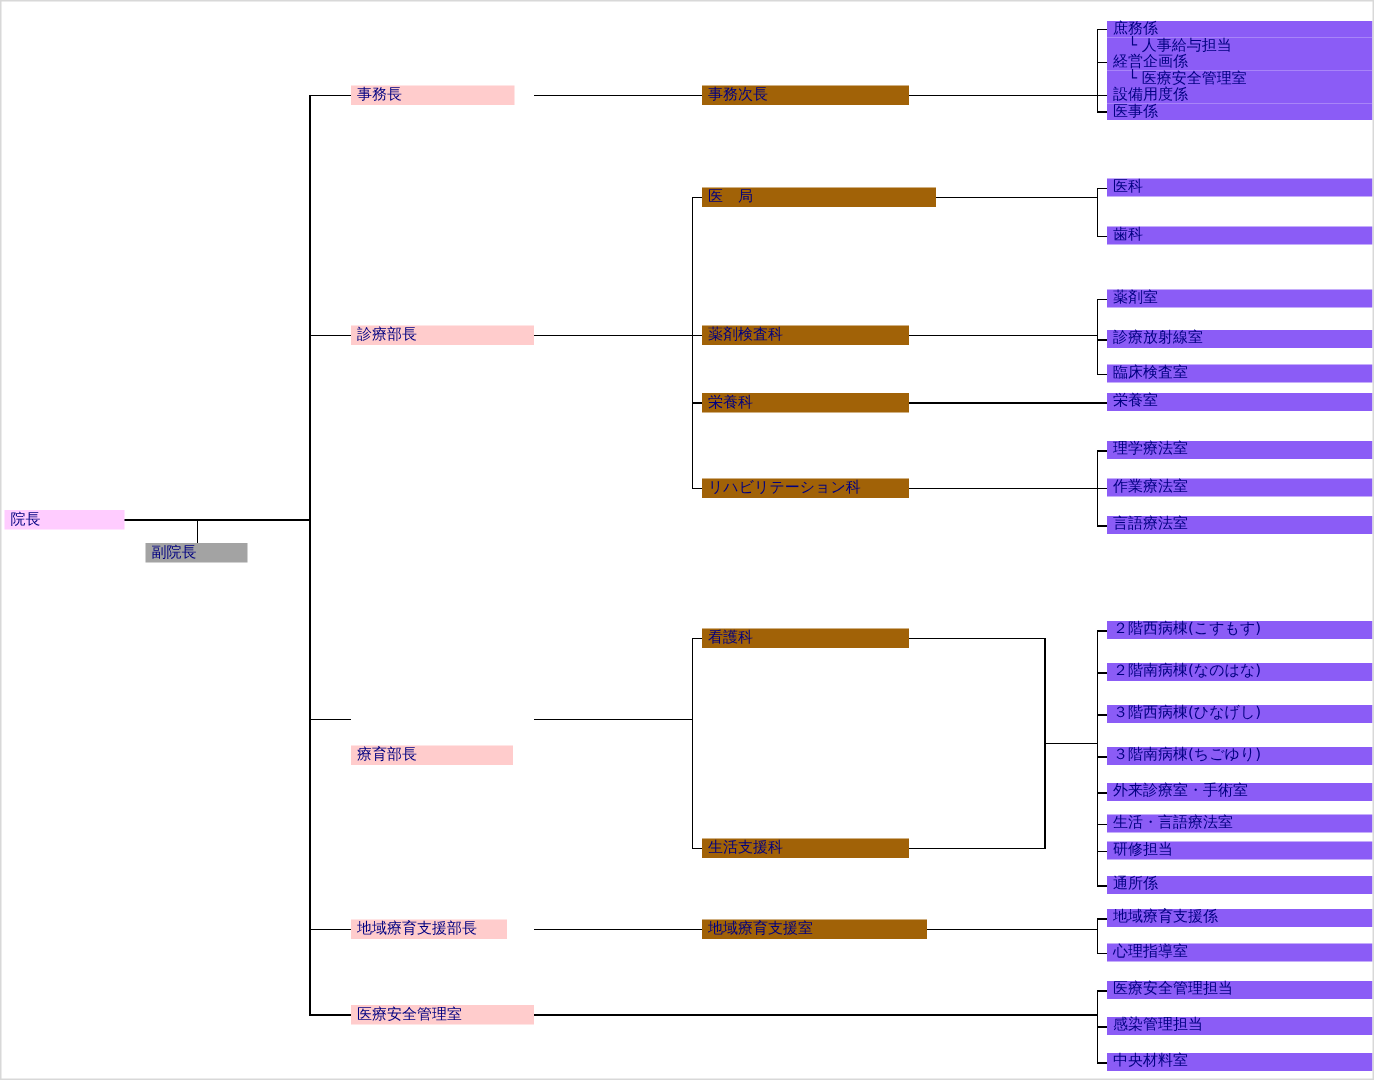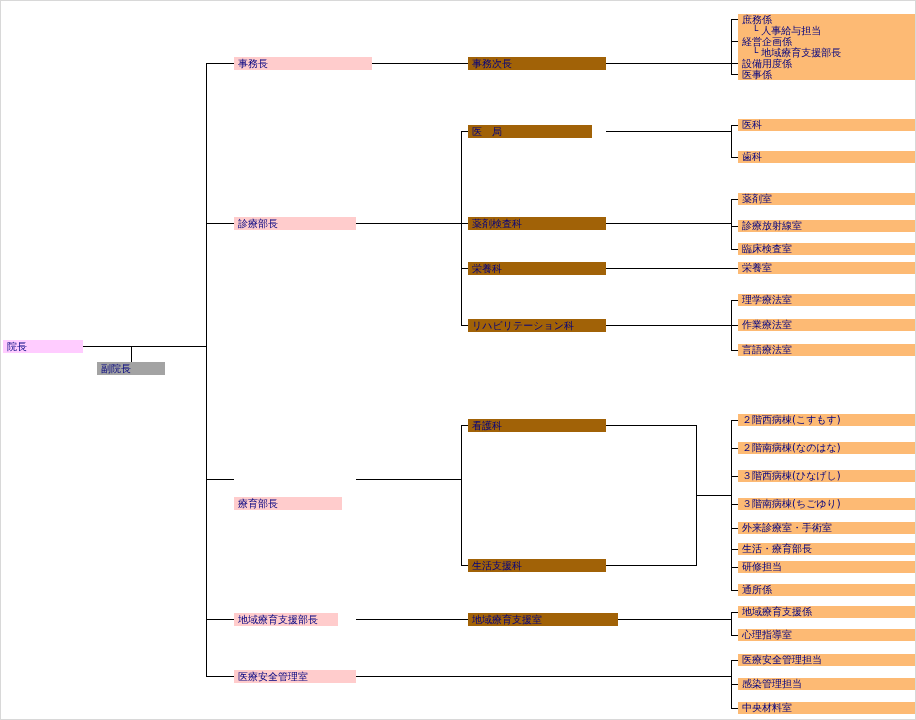--- a/index.html
+++ b/index.html
@@ -19,21 +19,21 @@
     font-size:10px;
     color:#000080;
     padding-left:4px;
     box-sizing:border-box;
     white-space:nowrap;
   }
   .root{background:#ffccff;}
   .deputy{background:#a3a3a3;}
   .l1{background:#ffcccc;}
   .l2{background:#a16207;}
-  .leaf{background:#fdba74;left:737px;width:177px;height:12px;line-height:12px;}
+  .leaf{background:#8b5cf6;left:737px;width:177px;height:12px;line-height:12px;}
   .leaf-s{height:11px;line-height:11px;}
   .sub{padding-left:14px;}
 </style>
 </head>
 <body>
 
 <div id="chart">
 
   <svg id="lines" width="916" height="720">
     <g stroke="#000000" stroke-width="1" shape-rendering="crispEdges">
@@ -104,39 +104,39 @@
       <line x1="730.5" y1="659.5" x2="730.5" y2="707.5"></line>
       <line x1="730" y1="659.5" x2="737" y2="659.5"></line>
       <line x1="730" y1="683.5" x2="737" y2="683.5"></line>
       <line x1="730" y1="707.5" x2="737" y2="707.5"></line>
     </g>
   </svg>
 
   <div class="node root" style="left:2px;top:339px;width:80px">院長</div>
   <div class="node deputy" style="left:96px;top:361px;width:68px">副院長</div>
 
-  <div class="node l1" style="left:233px;top:56px;width:138px">事務長</div>
+  <div class="node l1" style="left:233px;top:56px;width:109px">事務長</div>
   <div class="node l1" style="left:233px;top:216px;width:122px">診療部長</div>
   <div class="node l1" style="left:233px;top:496px;width:108px">療育部長</div>
   <div class="node l1" style="left:233px;top:612px;width:104px">地域療育支援部長</div>
   <div class="node l1" style="left:233px;top:669px;width:122px">医療安全管理室</div>
 
   <div class="node l2" style="left:467px;top:56px;width:138px">事務次長</div>
-  <div class="node l2" style="left:467px;top:124px;width:124px">医　局</div>
+  <div class="node l2" style="left:467px;top:124px;width:156px">医　局</div>
   <div class="node l2" style="left:467px;top:216px;width:138px">薬剤検査科</div>
   <div class="node l2" style="left:467px;top:261px;width:138px">栄養科</div>
   <div class="node l2" style="left:467px;top:318px;width:138px">リハビリテーション科</div>
   <div class="node l2" style="left:467px;top:418px;width:138px">看護科</div>
   <div class="node l2" style="left:467px;top:558px;width:138px">生活支援科</div>
   <div class="node l2" style="left:467px;top:612px;width:150px">地域療育支援室</div>
 
   <div class="node leaf leaf-s" style="top:13px">庶務係</div>
   <div class="node leaf leaf-s sub" style="top:24px">└ 人事給与担当</div>
   <div class="node leaf leaf-s" style="top:35px">経営企画係</div>
-  <div class="node leaf leaf-s sub" style="top:46px">└ 地域療育支援部長</div>
+  <div class="node leaf leaf-s sub" style="top:46px">└ 医療安全管理室</div>
   <div class="node leaf leaf-s" style="top:57px">設備用度係</div>
   <div class="node leaf leaf-s" style="top:68px">医事係</div>
 
   <div class="node leaf" style="top:118px">医科</div>
   <div class="node leaf" style="top:150px">歯科</div>
 
   <div class="node leaf" style="top:192px">薬剤室</div>
   <div class="node leaf" style="top:219px">診療放射線室</div>
   <div class="node leaf" style="top:242px">臨床検査室</div>
 
@@ -144,21 +144,21 @@
 
   <div class="node leaf" style="top:293px">理学療法室</div>
   <div class="node leaf" style="top:318px">作業療法室</div>
   <div class="node leaf" style="top:343px">言語療法室</div>
 
   <div class="node leaf" style="top:413px">２階西病棟(こすもす)</div>
   <div class="node leaf" style="top:441px">２階南病棟(なのはな)</div>
   <div class="node leaf" style="top:469px">３階西病棟(ひなげし)</div>
   <div class="node leaf" style="top:497px">３階南病棟(ちごゆり)</div>
   <div class="node leaf" style="top:521px">外来診療室・手術室</div>
-  <div class="node leaf" style="top:542px">生活・療育部長</div>
+  <div class="node leaf" style="top:542px">生活・言語療法室</div>
   <div class="node leaf" style="top:560px">研修担当</div>
   <div class="node leaf" style="top:583px">通所係</div>
 
   <div class="node leaf" style="top:605px">地域療育支援係</div>
   <div class="node leaf" style="top:628px">心理指導室</div>
 
   <div class="node leaf" style="top:653px">医療安全管理担当</div>
   <div class="node leaf" style="top:677px">感染管理担当</div>
   <div class="node leaf" style="top:701px">中央材料室</div>
 

